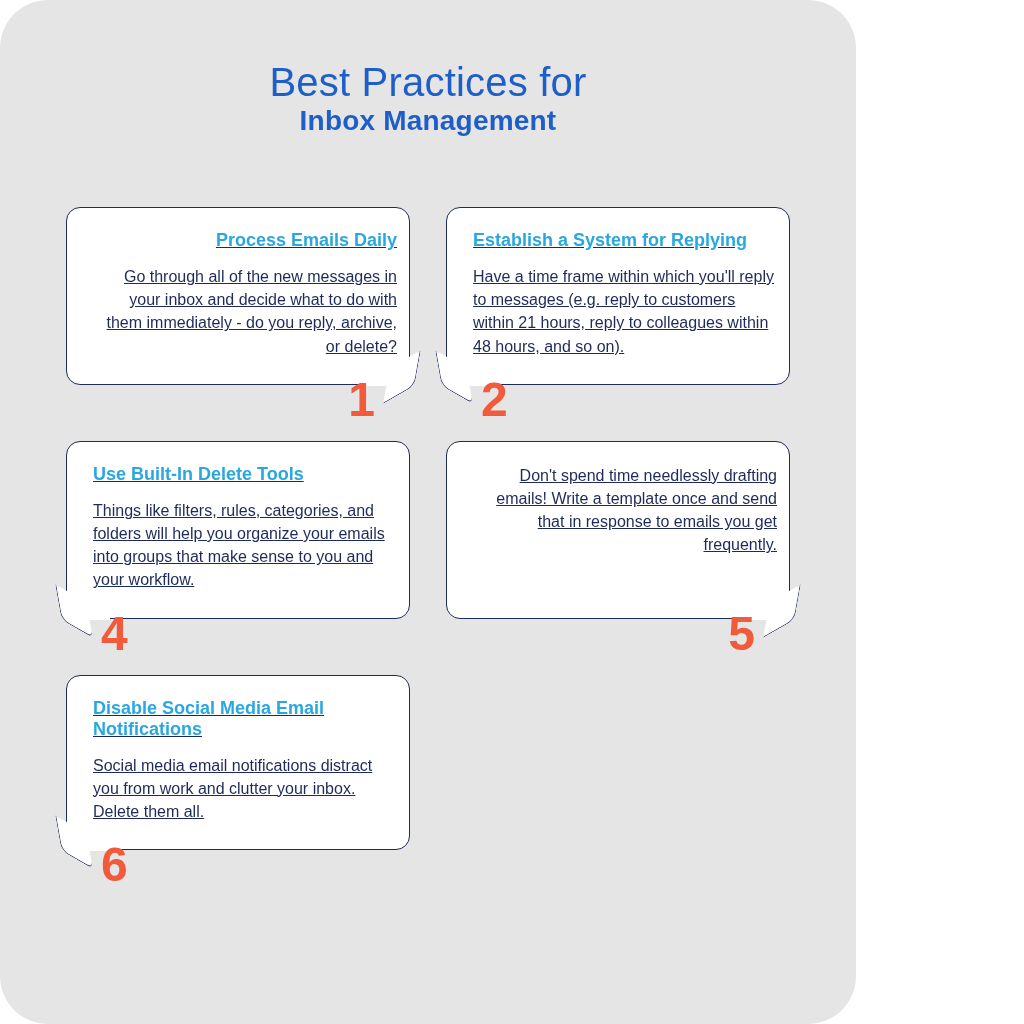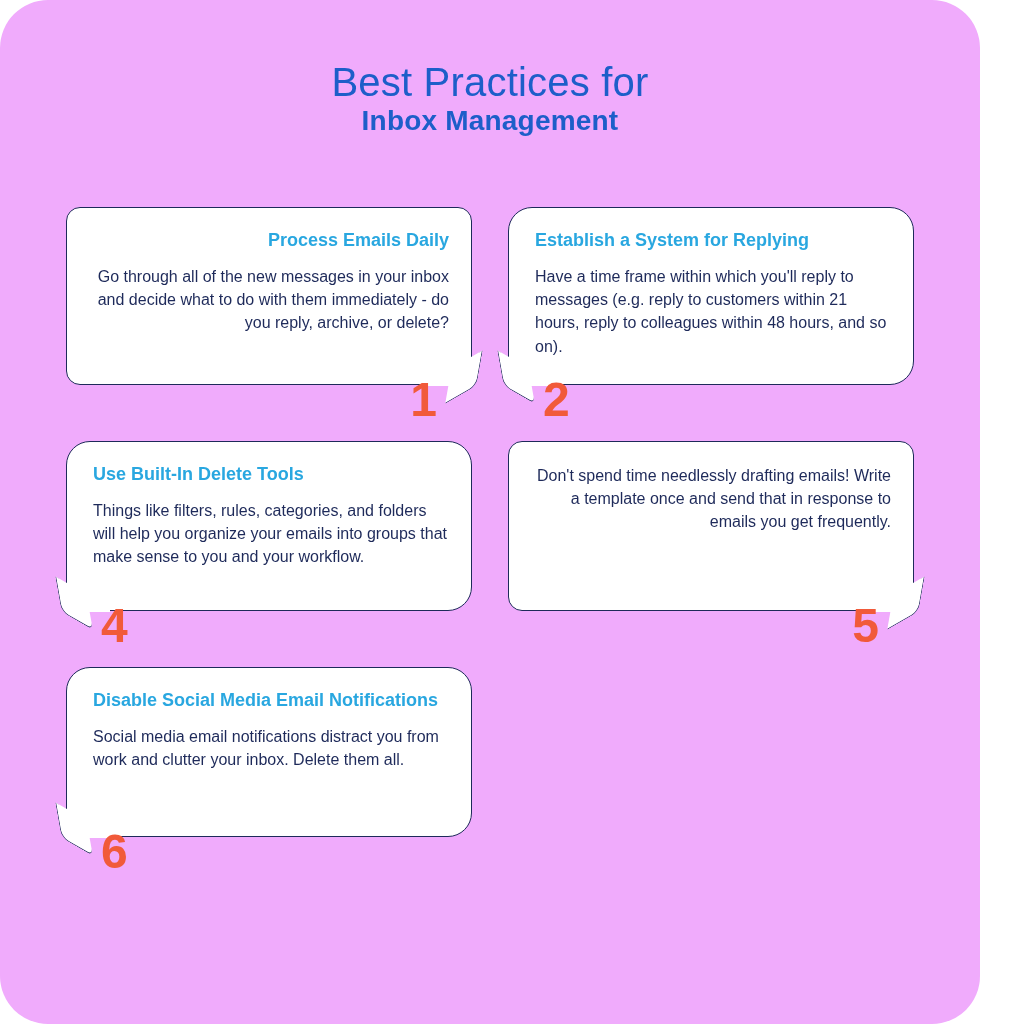--- a/index.html
+++ b/index.html
@@ -3,23 +3,23 @@
 <meta charset="utf-8">
 <style>
   * { box-sizing: border-box; margin: 0; padding: 0; }
   html, body { width: 1024px; height: 1024px; }
   body {
     font-family: -apple-system, BlinkMacSystemFont, "Segoe UI", Helvetica, Arial, sans-serif;
     background: #ffffff;
     color: #1e2a5a;
   }
   .page {
-    width: 980px;
+    width: 856px;
     height: 1024px;
-    background: #f0abfc;
+    background: #e5e5e5;
     border-radius: 48px;
     padding: 60px 60px 40px 60px;
     position: relative;
   }
   .title-block {
     text-align: center;
     margin-bottom: 70px;
   }
   .title-line1 {
     font-size: 40px;
@@ -37,26 +37,27 @@
     display: grid;
     grid-template-columns: 1fr 1fr;
     column-gap: 36px;
     row-gap: 56px;
     padding: 0 6px;
   }
   .card {
     position: relative;
     border: 1px solid #1e2a5a;
     border-radius: 14px;
-    padding: 22px 22px 26px 26px;
+    padding: 22px 12px 26px 26px;
     min-height: 170px;
     background: #ffffff;
+    text-decoration: underline;
   }
   .card.left { text-align: right; }
-  .card.right { text-align: left; border-radius: 24px; }
+  .card.right { text-align: left; }
   .card-title {
     color: #29a7e0;
     font-weight: 700;
     font-size: 18px;
     margin-bottom: 14px;
   }
   .card-body {
     color: #1e2a5a;
     font-size: 16px;
     line-height: 1.45;

